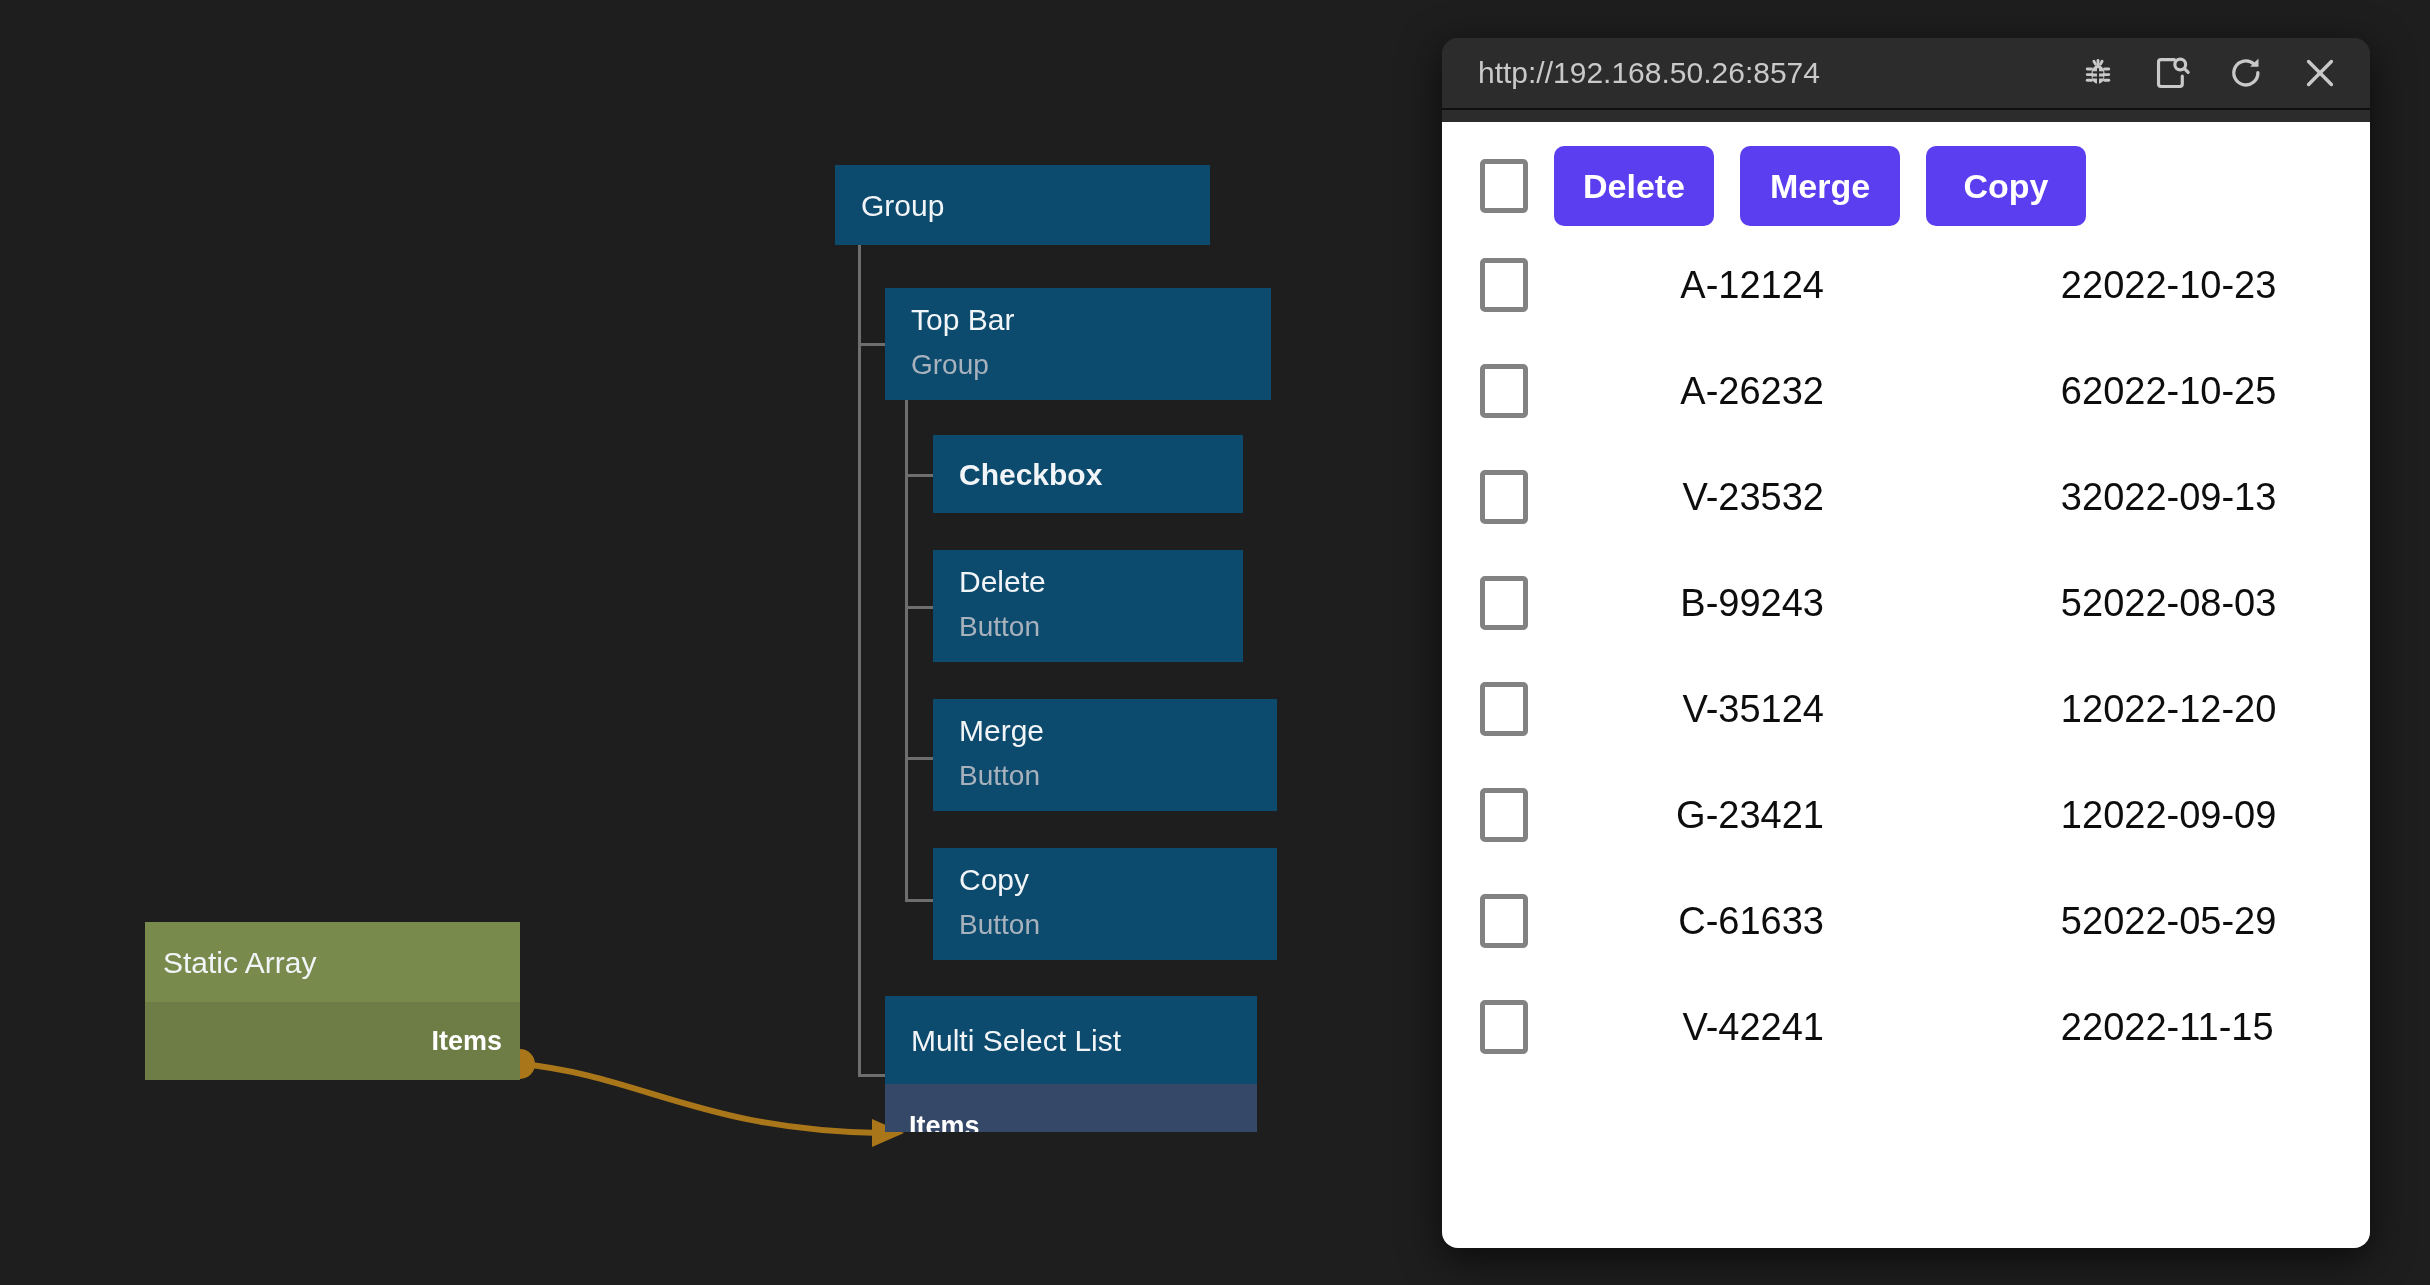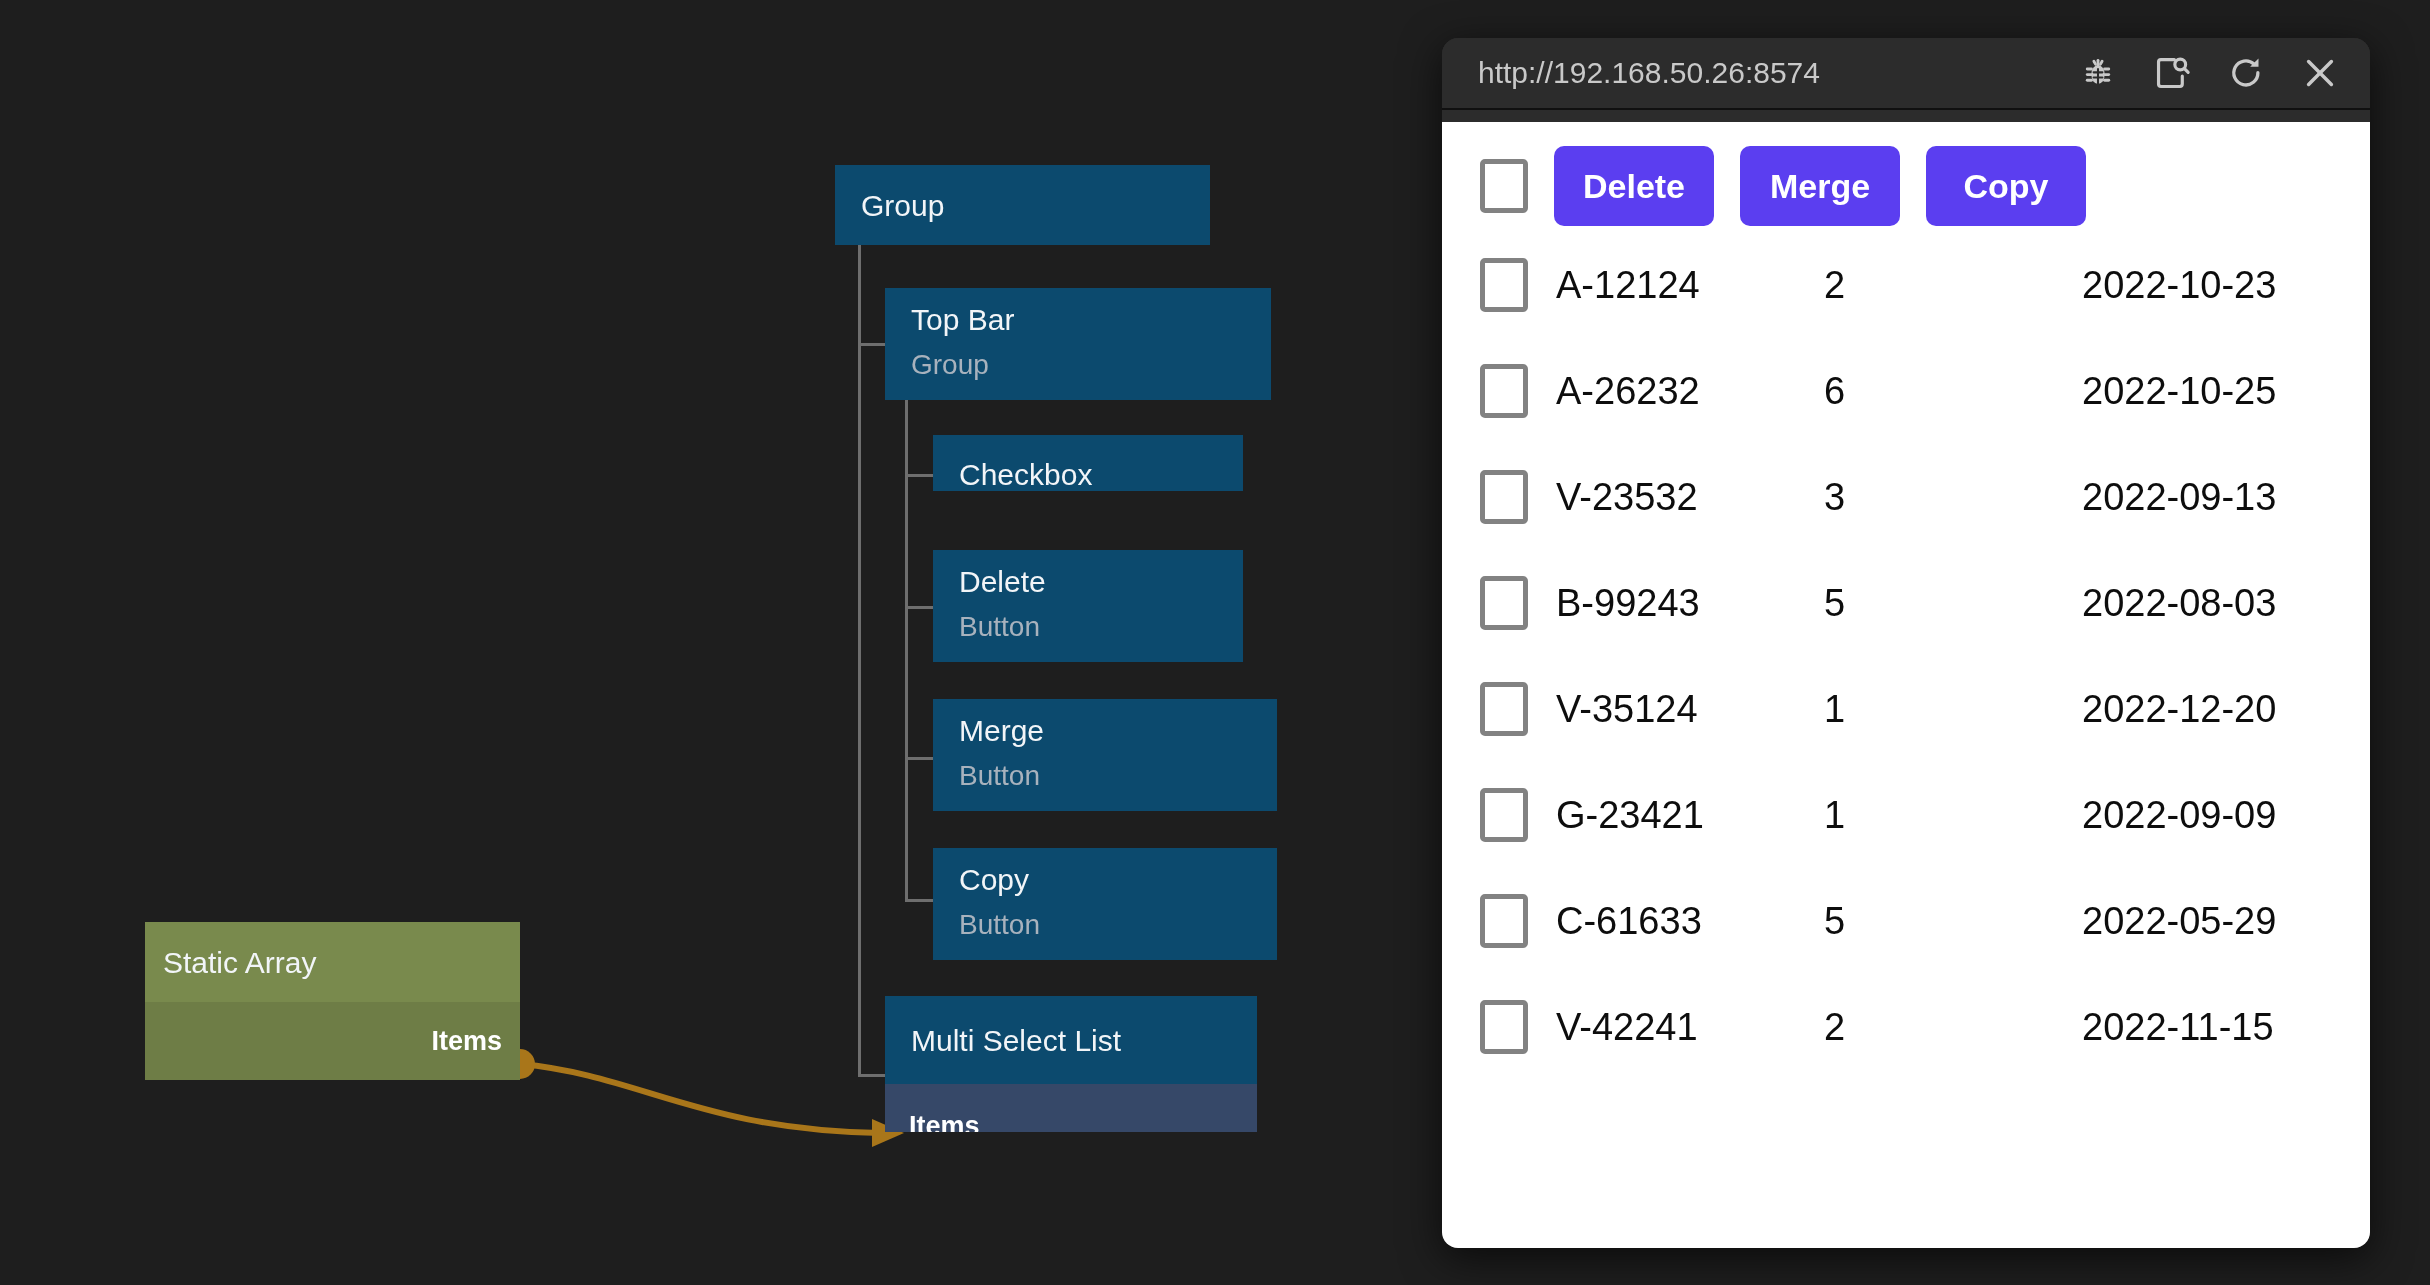--- a/index.html
+++ b/index.html
@@ -185,20 +185,21 @@
     font-size: 34px;
     font-weight: bold;
     height: 80px;
     width: 160px;
     cursor: pointer;
   }
 
   #rows {
     padding-left: 38px;
     padding-right: 20px;
+    text-align: right;
   }
 
   .row {
     display: flex;
     align-items: center;
     height: 106px;
   }
 
   .row .cb { margin-right: 28px; }
 
@@ -249,21 +250,21 @@
       </div>
     </div>
 
     <div class="node widget" style="left:885px; top:288px; width:386px; height:112px;">
       <div class="node-header" style="height:62px;">
         <span class="node-title">Top Bar</span>
       </div>
       <div class="node-sub">Group</div>
     </div>
 
-    <div class="node widget" style="left:933px; top:435px; width:310px; height:56px;">
+    <div class="node widget" style="left:933px; top:435px; width:310px; height:78px;font-weight:bold;">
       <div class="node-header" style="height:78px;">
         <span class="node-title">Checkbox</span>
       </div>
     </div>
 
     <div class="node widget" style="left:933px; top:550px; width:310px; height:112px;">
       <div class="node-header" style="height:62px;">
         <span class="node-title">Delete</span>
       </div>
       <div class="node-sub">Button</div>

